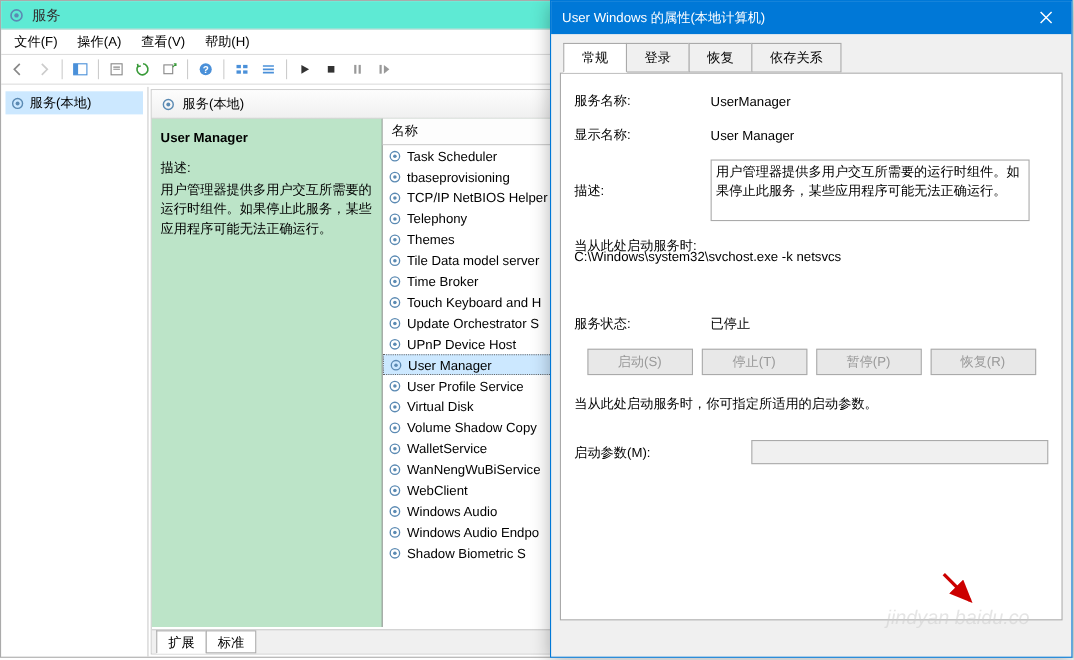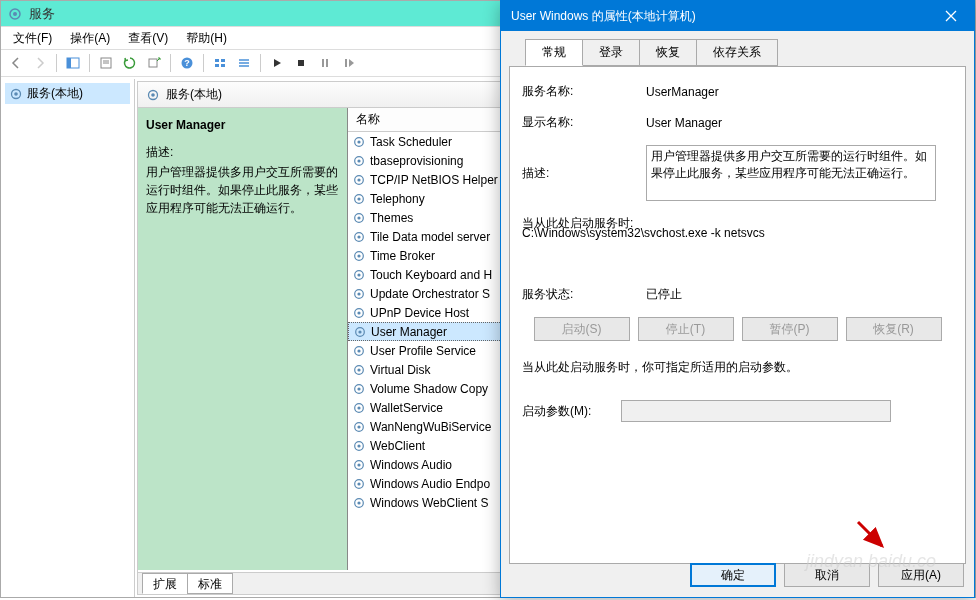--- a/index.html
+++ b/index.html
@@ -35,36 +35,36 @@
     .tabs-bar { position: absolute; bottom: 0; left: 0; right: 0; height: 22px; border-top: 1px solid #ccc; display: flex; font-size: 12px; padding-left: 4px; background:#f0f0f0;}
     .detail-tab { padding: 2px 10px; border: 1px solid #aaa; background: #fff; margin-right: -1px; cursor: default; }
     .detail-tab.active { border-bottom-color: #fff; }
     
     
     .props-dialog { position: absolute; left: 500px; top: 0; width: 475px; height: 598px; border: 1px solid #0078d7; background: #f0f0f0; box-shadow: 0 4px 16px rgba(0,0,0,0.3); z-index: 10; }
     .props-titlebar { height: 30px; background: #0078d7; color: #fff; display: flex; align-items: center; padding: 0 0 0 10px; font-size: 12px; }
     .props-title { flex: 1; }
     .props-close { width: 46px; height: 30px; display: flex; align-items: center; justify-content: center; cursor: default; }
     
-    .props-tabs { display: flex; padding: 8px 8px 0 24px; }
+    .props-tabs { display: flex; padding: 8px 8px 0 11px; }
     .props-tab { padding: 4px 16px; font-size: 12px; border: 1px solid #aaa; background: #f0f0f0; cursor: default; margin-right:-1px; position: relative; }
     .props-tab.active { background: #fff; border-bottom-color: #fff; z-index:1;}
     .props-tab-content { margin: 0 8px 8px 8px; padding: 16px 12px; border: 1px solid #aaa; background: #fff; height: 498px; font-size: 12px; position: relative; }
     
     .prop-row { display: flex; margin-bottom: 14px; align-items: center; }
     .prop-label { width: 124px; flex-shrink: 0; }
     .prop-value { flex: 1; }
     .prop-textarea { width: 290px; height: 56px; border: 1px solid #aaa; padding: 2px 4px; font-size: 12px; resize: none; font-family: inherit; overflow-y: scroll; }
     .exec-path { margin-top: -8px; padding-left:0; }
     .prop-select { width: 290px; height: 22px; border: 1px solid #888; background: #f0f0f0; font-size: 12px; padding: 0 4px; }
     
     .status-buttons { display: flex; gap: 8px; margin: 14px 0 18px 0; justify-content: center; }
     .status-btn { width: 96px; height: 24px; border: 1px solid #aaa; background: #e8e8e8; color: #999; font-size: 12px; cursor: default; }
     
-    .startup-params { display: flex; align-items: center; gap: 30px; margin-top: 12px; }
+    .startup-params { display: flex; align-items: center; gap: 30px; margin-top: 12px; justify-content: space-between; }
     .startup-params input { width: 270px; height: 22px; border: 1px solid #aaa; padding: 0 4px; }
     
     .dialog-buttons { position: absolute; bottom: 10px; right: 10px; display: flex; gap: 8px; }
     .dlg-btn { width: 86px; height: 24px; border: 1px solid #aaa; background: #e8e8e8; font-size: 12px; cursor: default; }
     .dlg-btn.primary { border: 2px solid #0078d7; background:#e5f1fb;}
     
     .arrow-overlay { position: absolute; right: 84px; bottom: 44px; z-index: 20; pointer-events: none; }
     .watermark { position: absolute; right: 40px; bottom: 28px; z-index: 15; color: #ccc; font-size: 18px; font-style: italic; opacity: 0.5; pointer-events: none; }
     
     .small-gear { fill:#5b8ab3; }
@@ -333,21 +333,21 @@
                   <circle cx="7" cy="7" r="4.3" fill="none" stroke="#5b8ab3" stroke-width="1.2"></circle>
                   <circle cx="7" cy="7" r="1.6" fill="#5b8ab3"></circle>
                 </svg>
                 <span>Windows Audio Endpo</span>
               </div>
               <div class="svc-row">
                 <svg width="14" height="14" viewBox="0 0 14 14">
                   <circle cx="7" cy="7" r="4.3" fill="none" stroke="#5b8ab3" stroke-width="1.2"></circle>
                   <circle cx="7" cy="7" r="1.6" fill="#5b8ab3"></circle>
                 </svg>
-                <span>Windows WebClient S</span>
+                <span>Shadow Biometric S</span>
               </div>
             </div>
         </div>
       </div>
       <div class="tabs-bar">
         <div class="detail-tab active">扩展</div>
         <div class="detail-tab">标准</div>
       </div>
     </div>
   </div>
@@ -394,25 +394,20 @@
       <button class="status-btn" disabled="">启动(S)</button>
       <button class="status-btn" disabled="">停止(T)</button>
       <button class="status-btn" disabled="">暂停(P)</button>
       <button class="status-btn" disabled="">恢复(R)</button>
     </div>
     <div style="margin-bottom:24px;">当从此处启动服务时，你可指定所适用的启动参数。</div>
     <div class="startup-params">
       <span>启动参数(M):</span>
       <input type="text" disabled="" style="background: rgb(240, 240, 240);">
     </div>
-  </div>
-  <div class="dialog-buttons">
-    <button class="dlg-btn primary">确定</button>
-    <button class="dlg-btn">取消</button>
-    <button class="dlg-btn">应用(A)</button>
   </div>
 </div>
 
 <svg class="arrow-overlay" width="40" height="40" viewBox="0 0 40 40">
   <defs>
       <marker id="ah" markerWidth="8" markerHeight="8" refX="6" refY="3" orient="auto">
         <path d="M0 0 L7 3 L0 6 Z" fill="#c00"></path>
       </marker>
     </defs>
   <path d="M6 6 Q 18 18 30 30" stroke="#c00" stroke-width="3" fill="none" marker-end="url(#ah)"></path>

